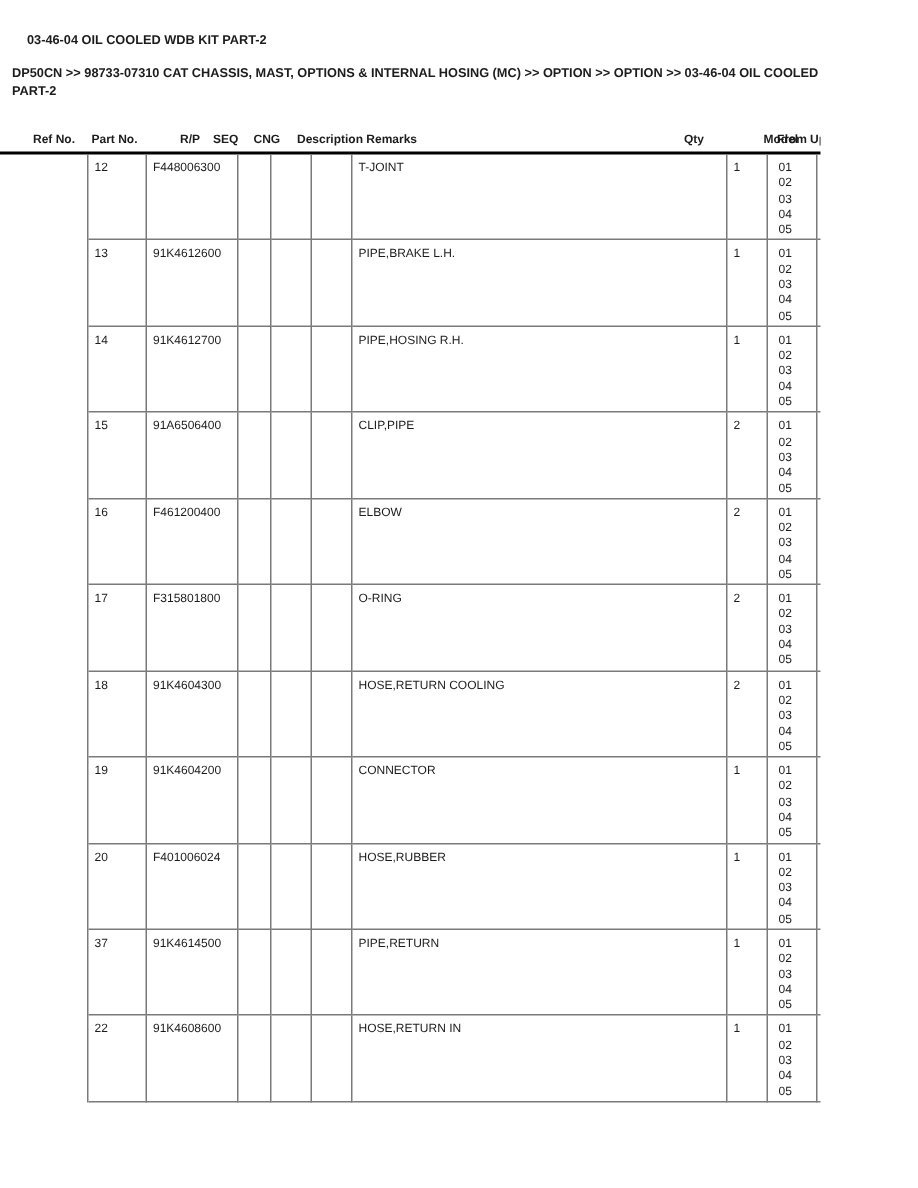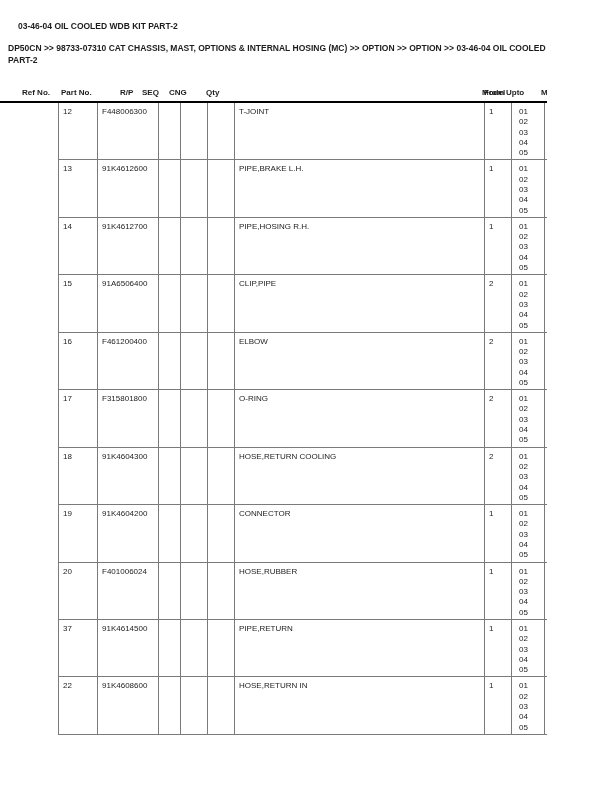--- a/index.html
+++ b/index.html
@@ -75,20 +75,21 @@
   <div class="doc-title">03-46-04 OIL COOLED WDB KIT PART-2</div>
 
   <div class="breadcrumb">DP50CN &gt;&gt; 98733-07310 CAT CHASSIS, MAST, OPTIONS &amp; INTERNAL HOSING (MC) &gt;&gt; OPTION &gt;&gt; OPTION &gt;&gt; 03-46-04 OIL COOLED WDB KIT PART-2</div>
 
   <div class="col-headers">
     <div class="th h-ref">Ref No.</div>
     <div class="th h-part">Part No.</div>
     <div class="th h-rp">R/P</div>
     <div class="th h-seq">SEQ</div>
     <div class="th h-cng">CNG</div>
+    <div class="th h-desc">Description Remarks</div>
     <div class="th h-qty">Qty</div>
     <div class="th h-model">Model</div>
     <div class="th h-from">From</div>
     <div class="th h-upto">Upto</div>
     <div class="th h-mr">M/R</div>
   </div>
 
   <div class="header-rule"></div>
 
   <div class="parts-table">

